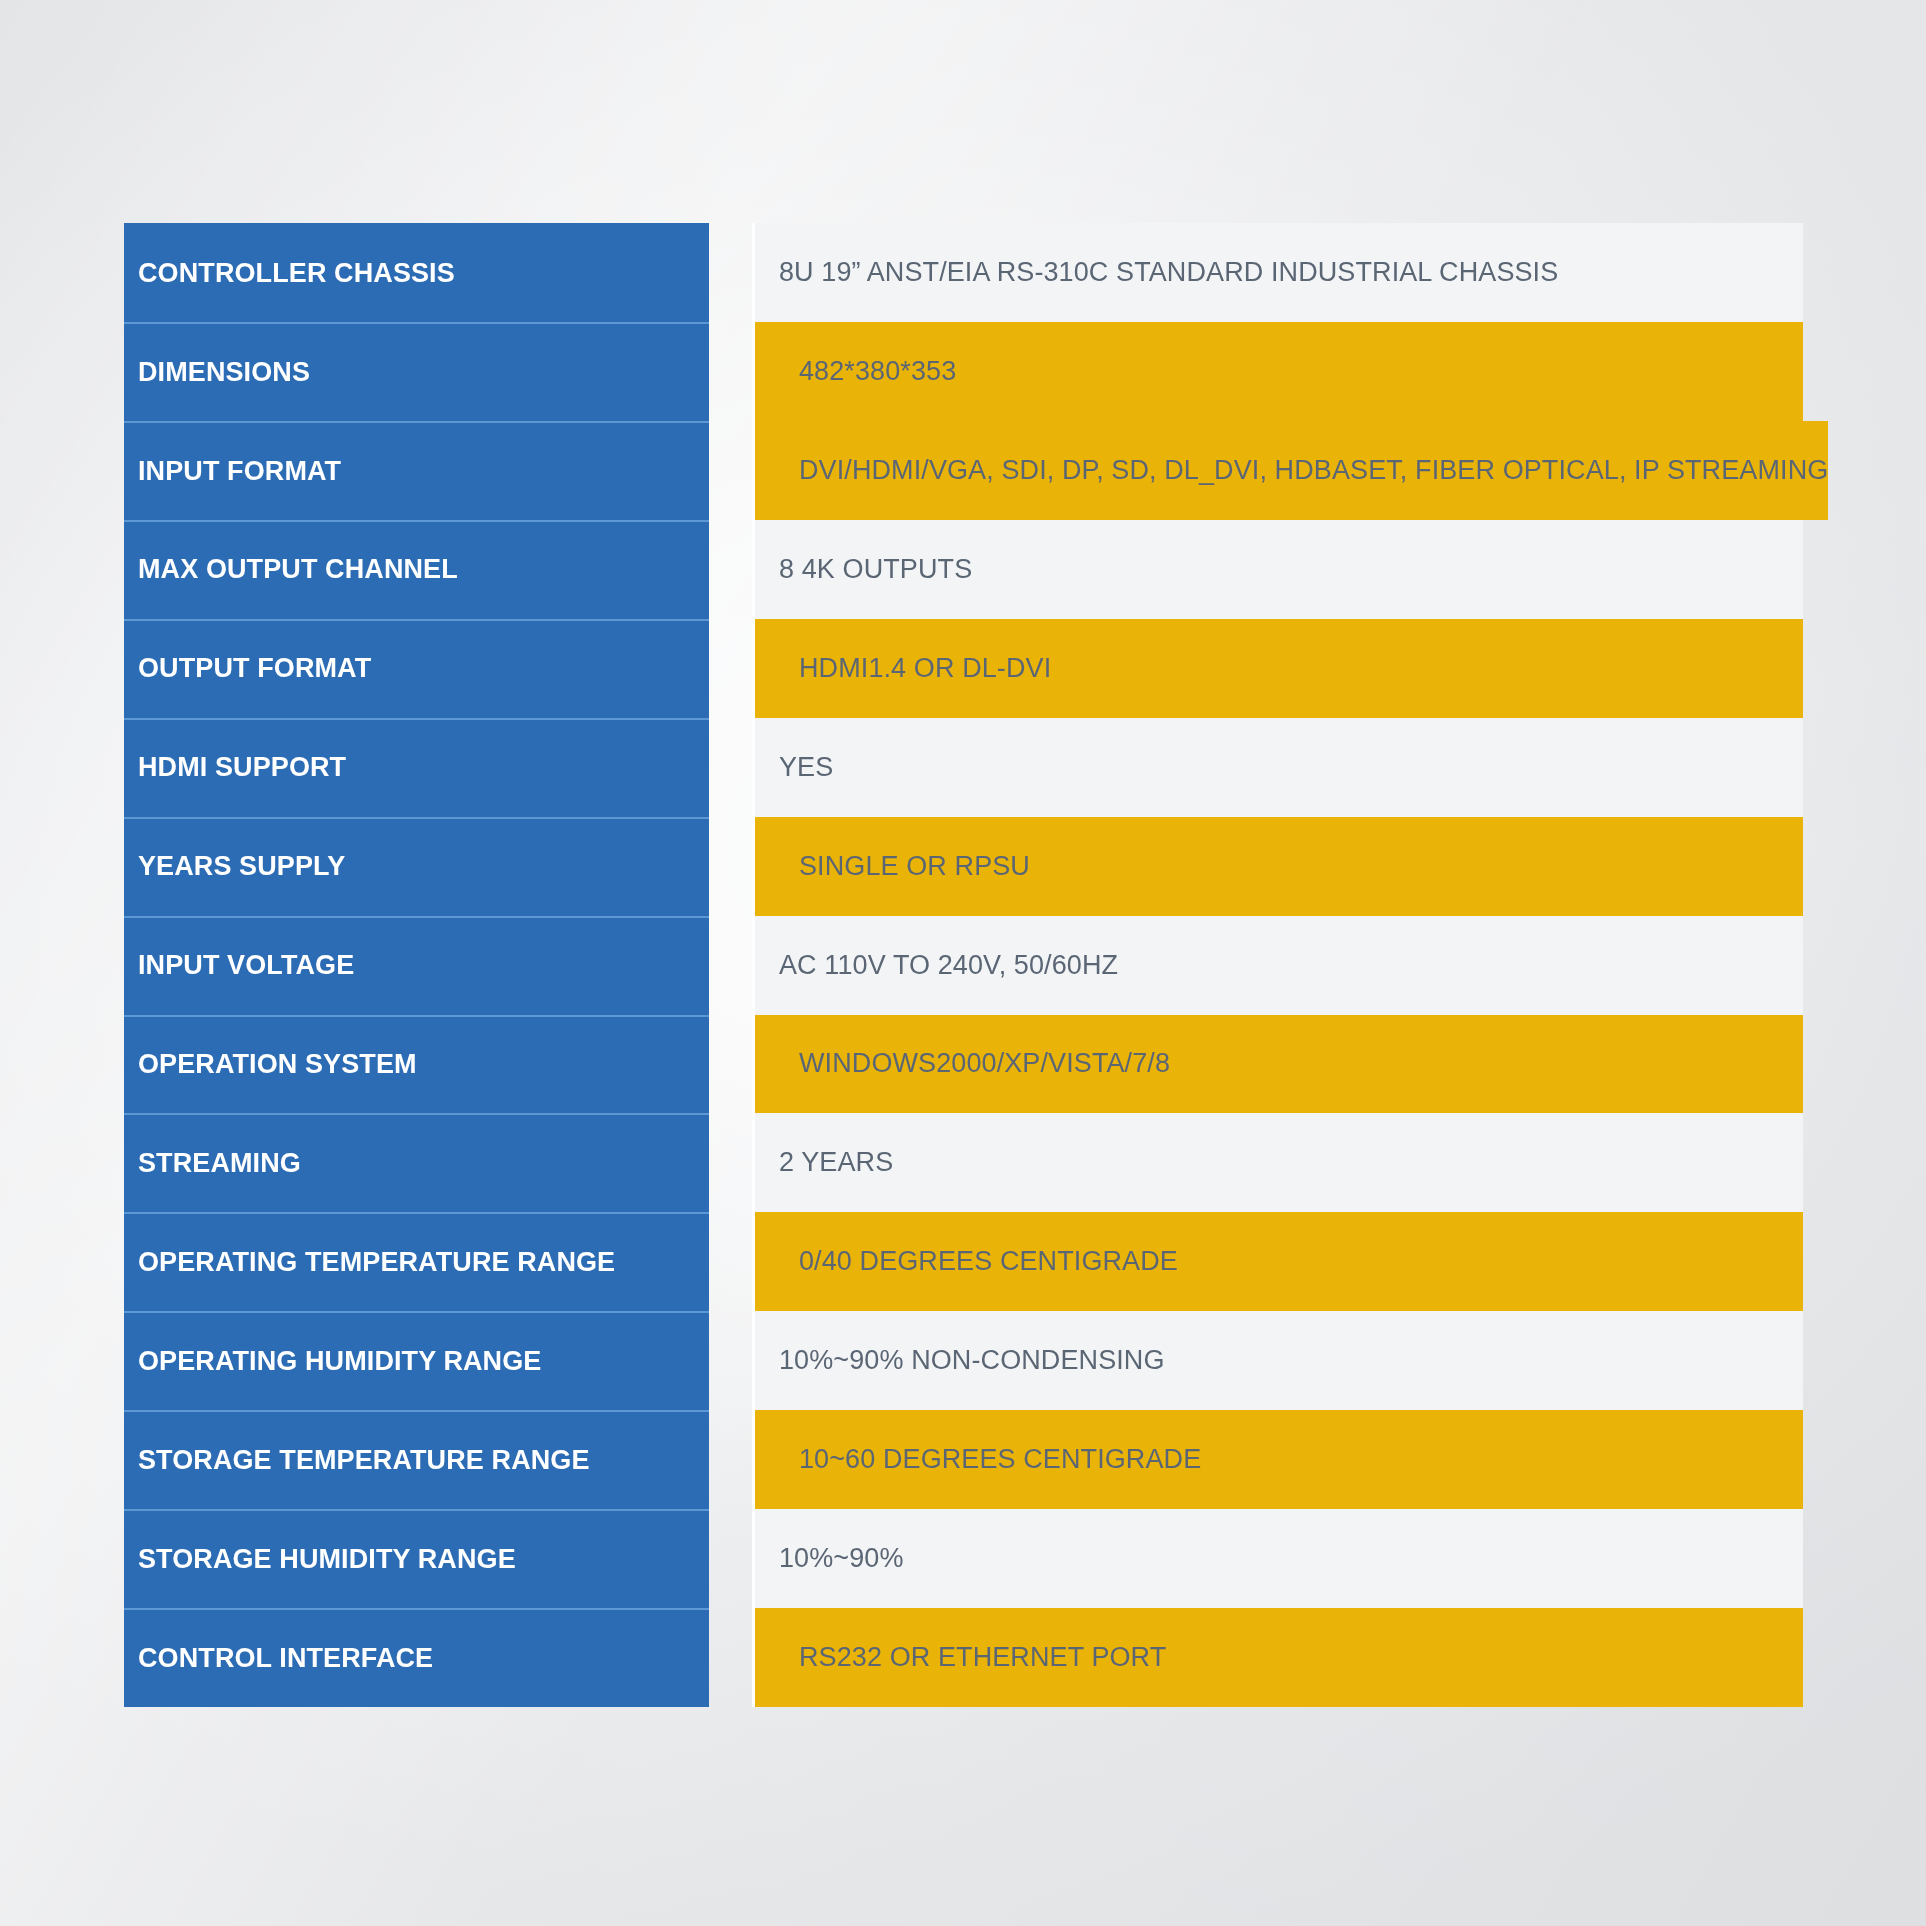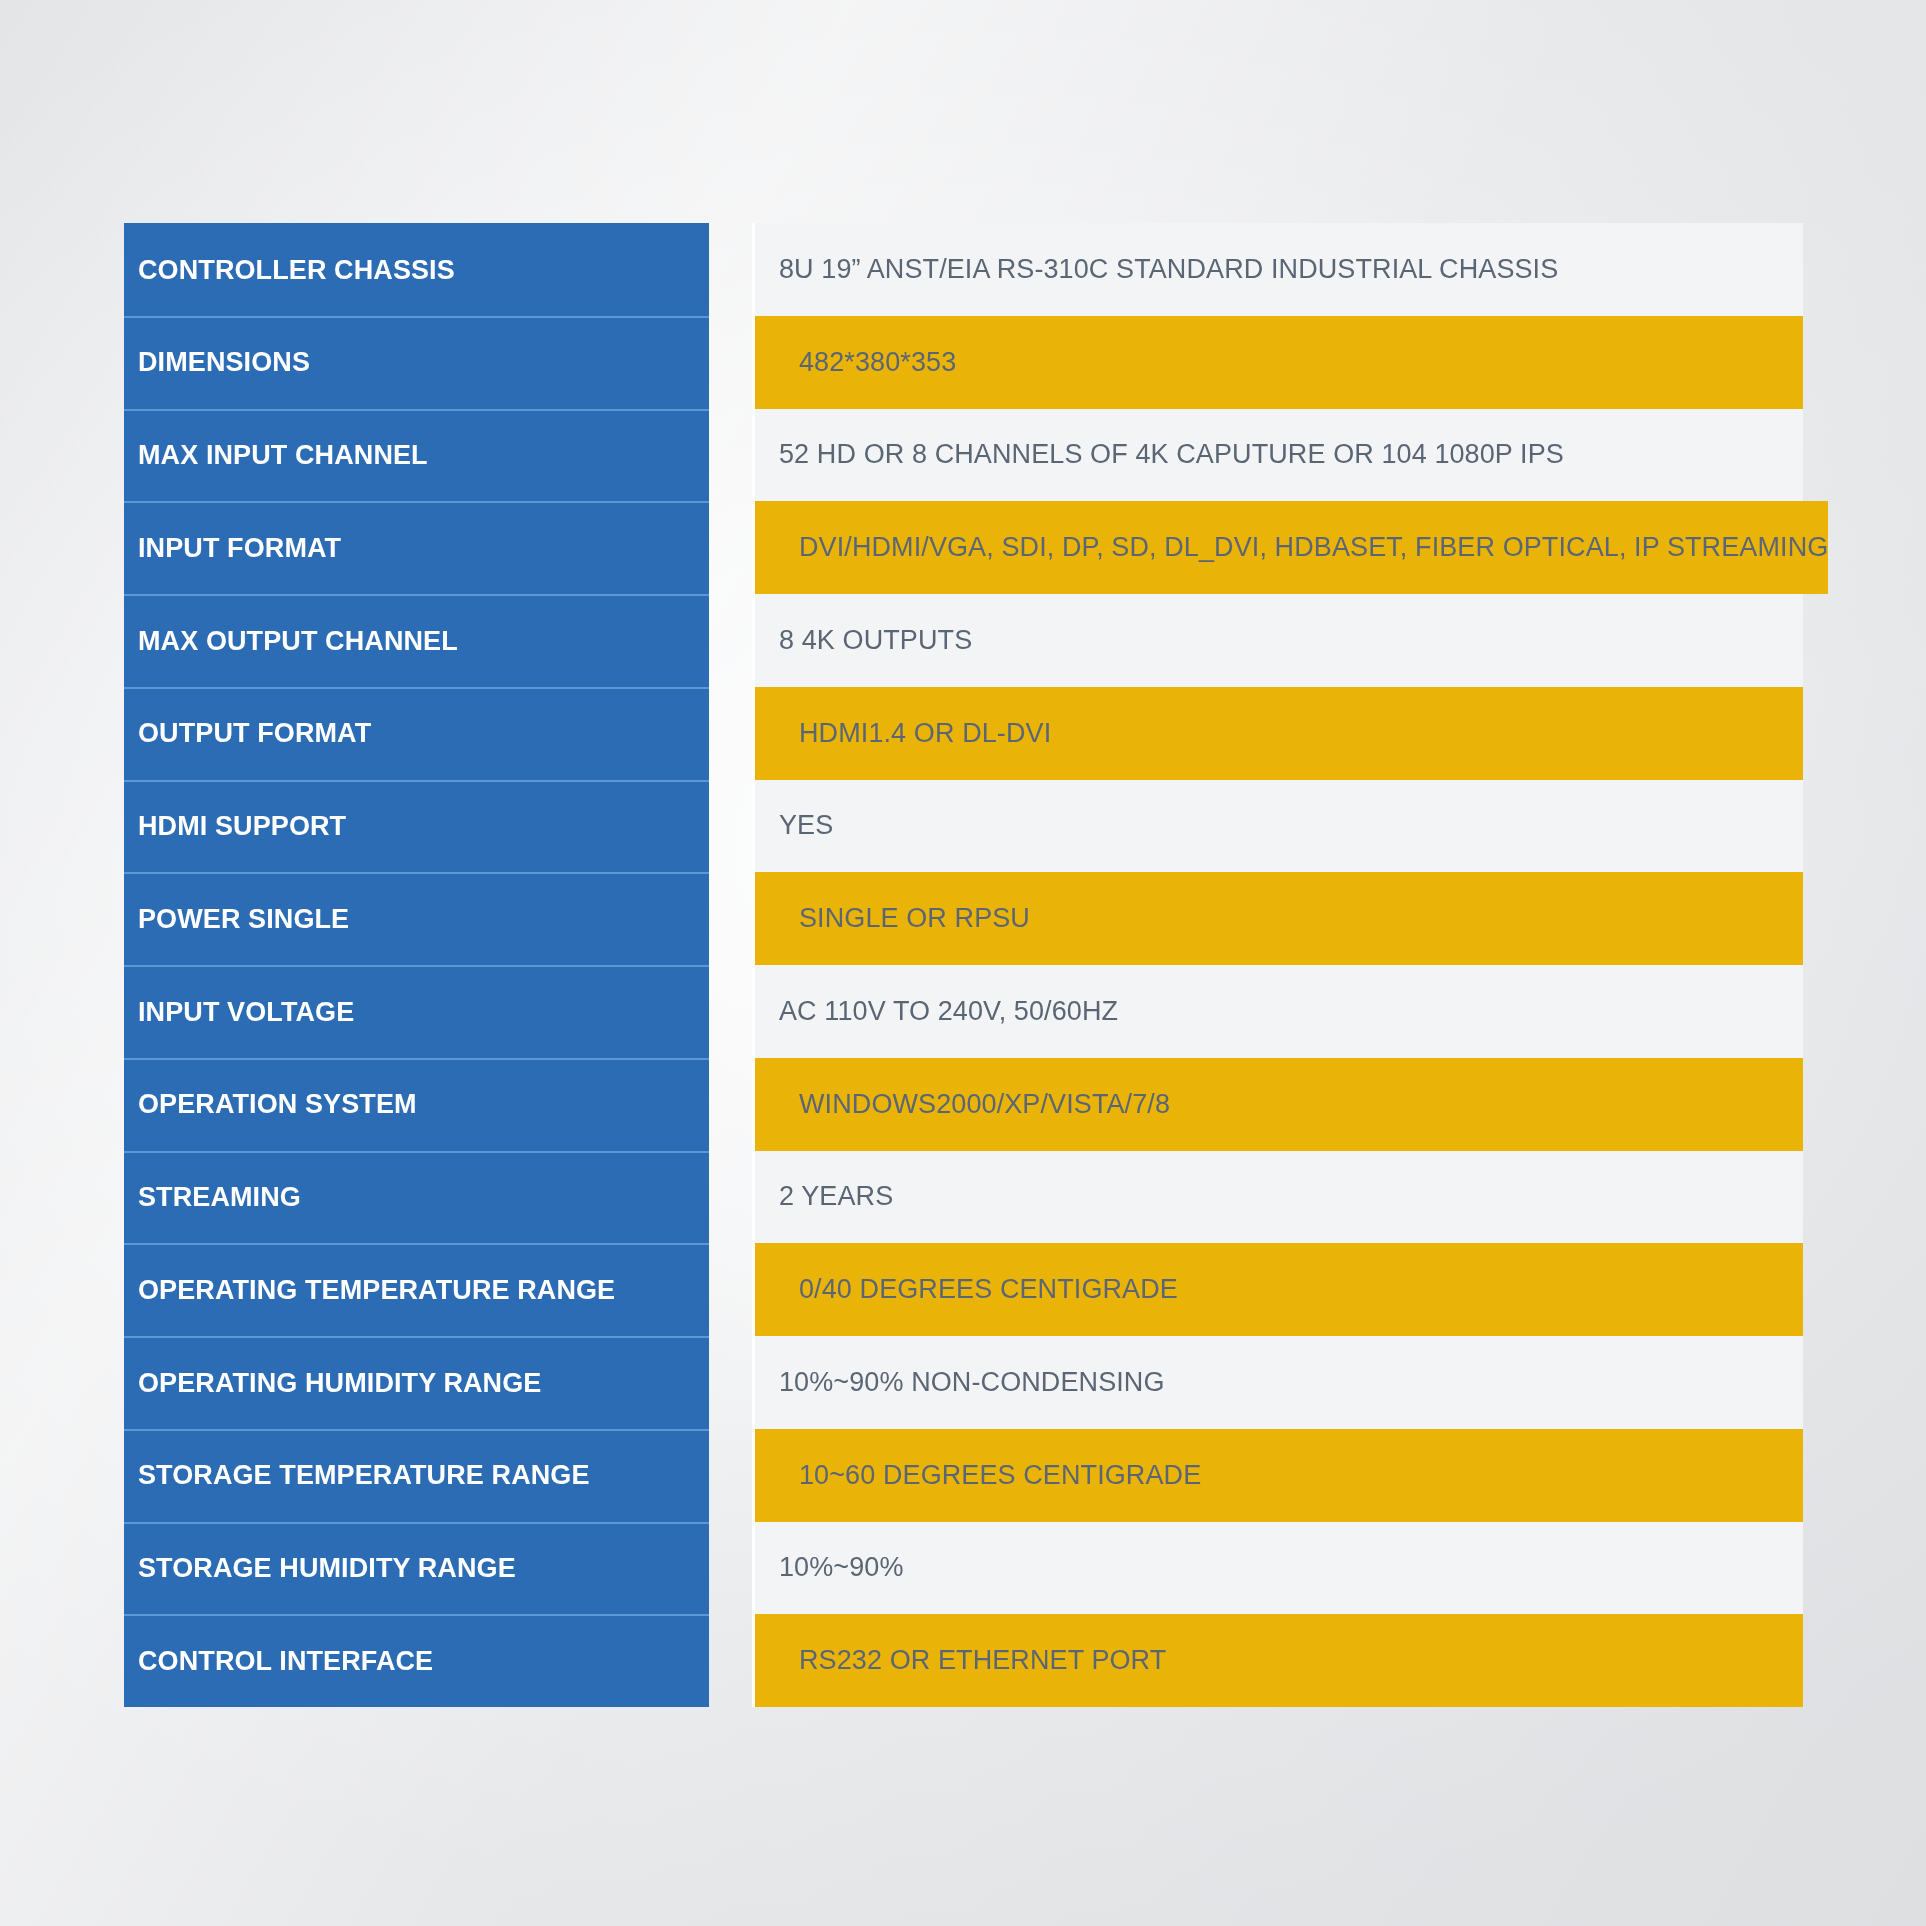--- a/index.html
+++ b/index.html
@@ -112,28 +112,20 @@
       </div>
     </div>
     <div class="spec-row">
       <div class="label-cell">
         <span class="label-text">DIMENSIONS</span>
       </div>
       <div class="value-cell">
         <span class="value-text">482*380*353</span>
       </div>
     </div>
-    <div class="spec-row alt">
-      <div class="label-cell">
-        <span class="label-text">MAX INPUT CHANNEL</span>
-      </div>
-      <div class="value-cell">
-        <span class="value-text">52 HD OR 8 CHANNELS OF 4K CAPUTURE OR 104 1080P IPS</span>
-      </div>
-    </div>
     <div class="spec-row">
       <div class="label-cell">
         <span class="label-text">INPUT FORMAT</span>
       </div>
       <div class="value-cell">
         <span class="value-text">DVI/HDMI/VGA, SDI, DP, SD, DL_DVI, HDBASET, FIBER OPTICAL, IP STREAMING</span>
       </div>
     </div>
     <div class="spec-row alt">
       <div class="label-cell">
@@ -154,21 +146,21 @@
     <div class="spec-row alt">
       <div class="label-cell">
         <span class="label-text">HDMI SUPPORT</span>
       </div>
       <div class="value-cell">
         <span class="value-text">YES</span>
       </div>
     </div>
     <div class="spec-row">
       <div class="label-cell">
-        <span class="label-text">POWER SINGLE</span>
+        <span class="label-text">YEARS SUPPLY</span>
       </div>
       <div class="value-cell">
         <span class="value-text">SINGLE OR RPSU</span>
       </div>
     </div>
     <div class="spec-row alt">
       <div class="label-cell">
         <span class="label-text">INPUT VOLTAGE</span>
       </div>
       <div class="value-cell">

